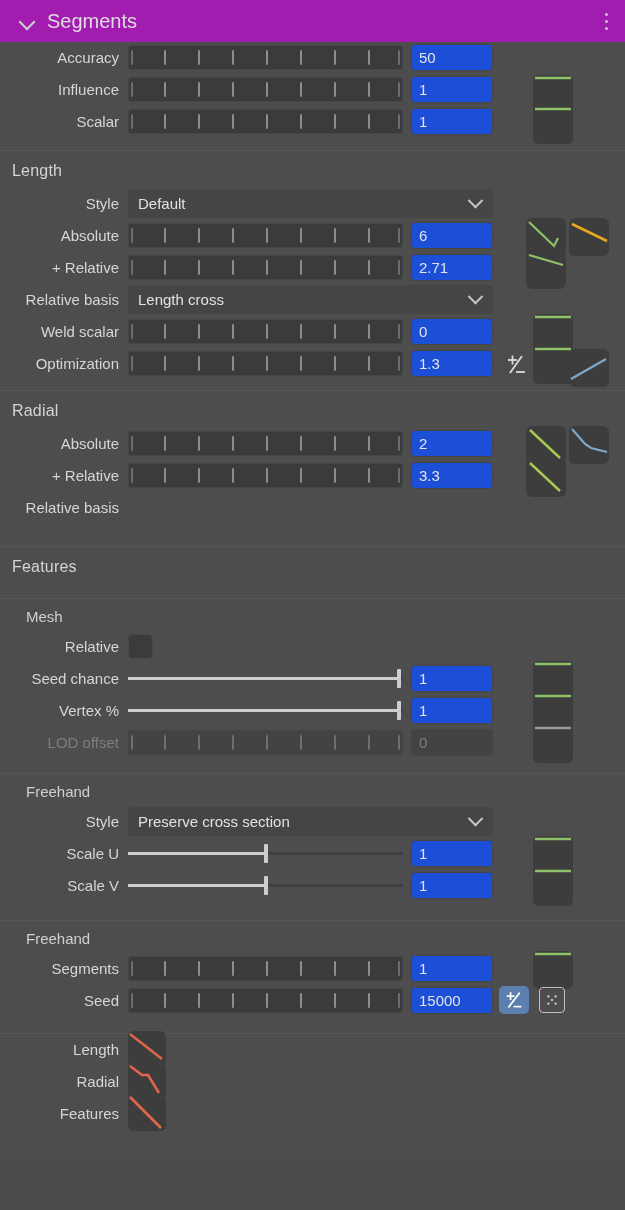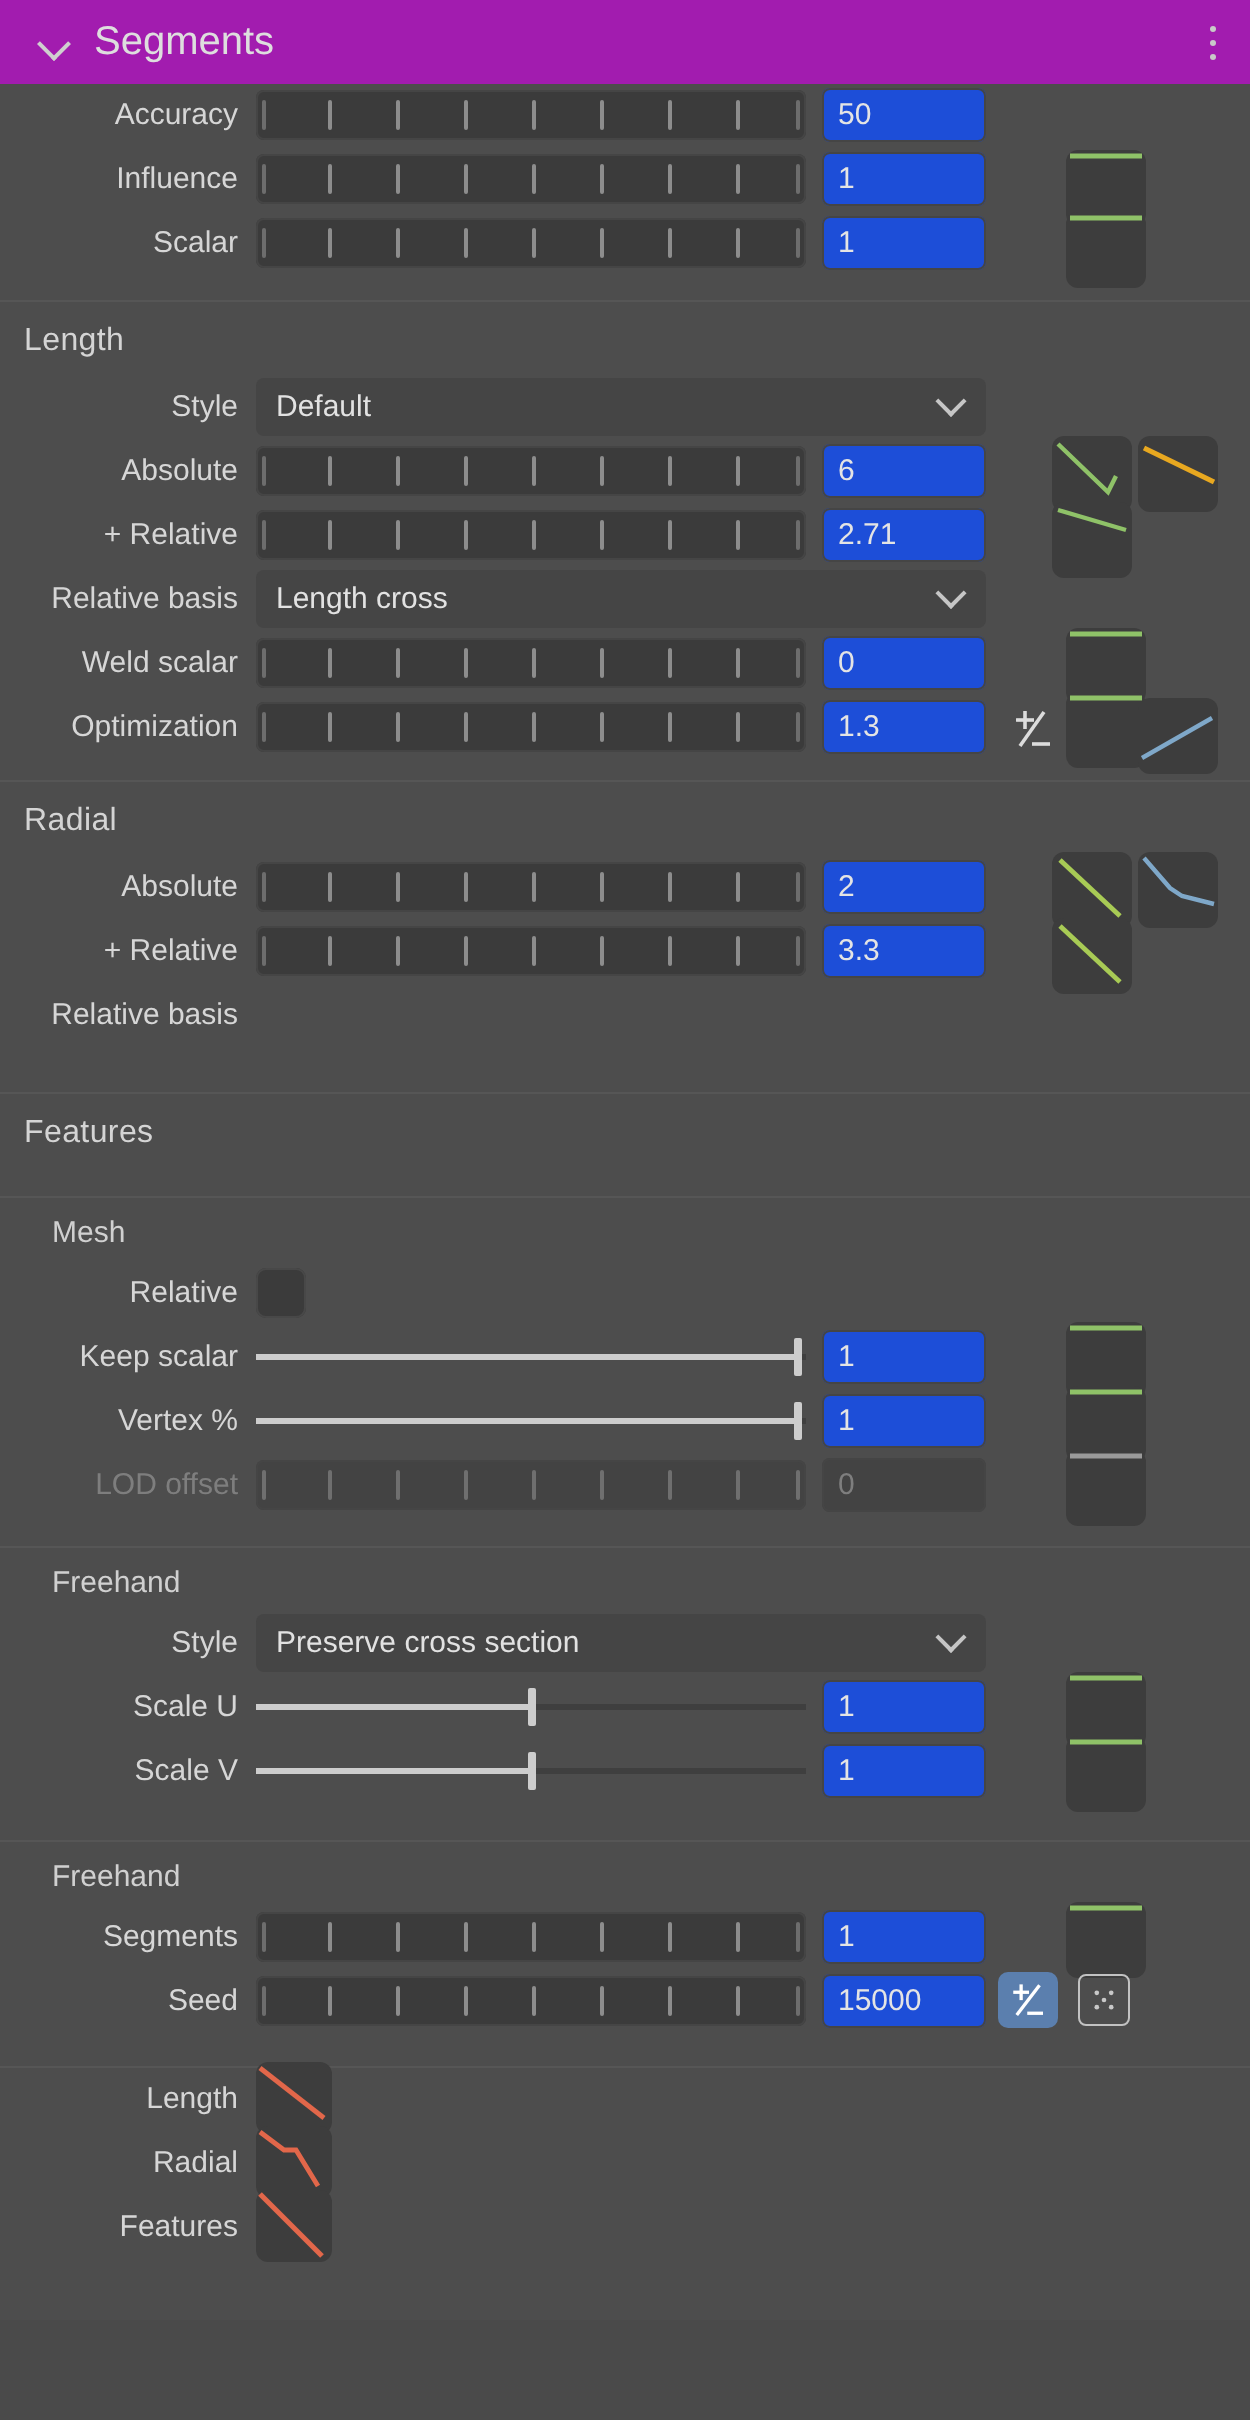--- a/index.html
+++ b/index.html
@@ -384,21 +384,21 @@
 
     <div class="sub" style="padding-bottom:14px;">
       <div class="sub-title">Mesh</div>
 
       <div class="row">
         <div class="lbl">Relative</div>
         <div class="cbox"></div>
       </div>
 
       <div class="row">
-        <div class="lbl">Keep scalar</div>
+        <div class="lbl">Seed chance</div>
         <div class="lslider">
           <div class="track"></div>
           <div class="fill" style="width:271px"></div>
           <div class="knob" style="left:269px"></div>
         </div>
         <div class="vfield">1</div>
         <div class="thumb" style="left:533px; top:-2px;">
           <svg viewBox="0 0 40 38">
               <line x1="2" y1="3" x2="38" y2="3" stroke="#8fc268" stroke-width="2.4"></line>
             </svg>

